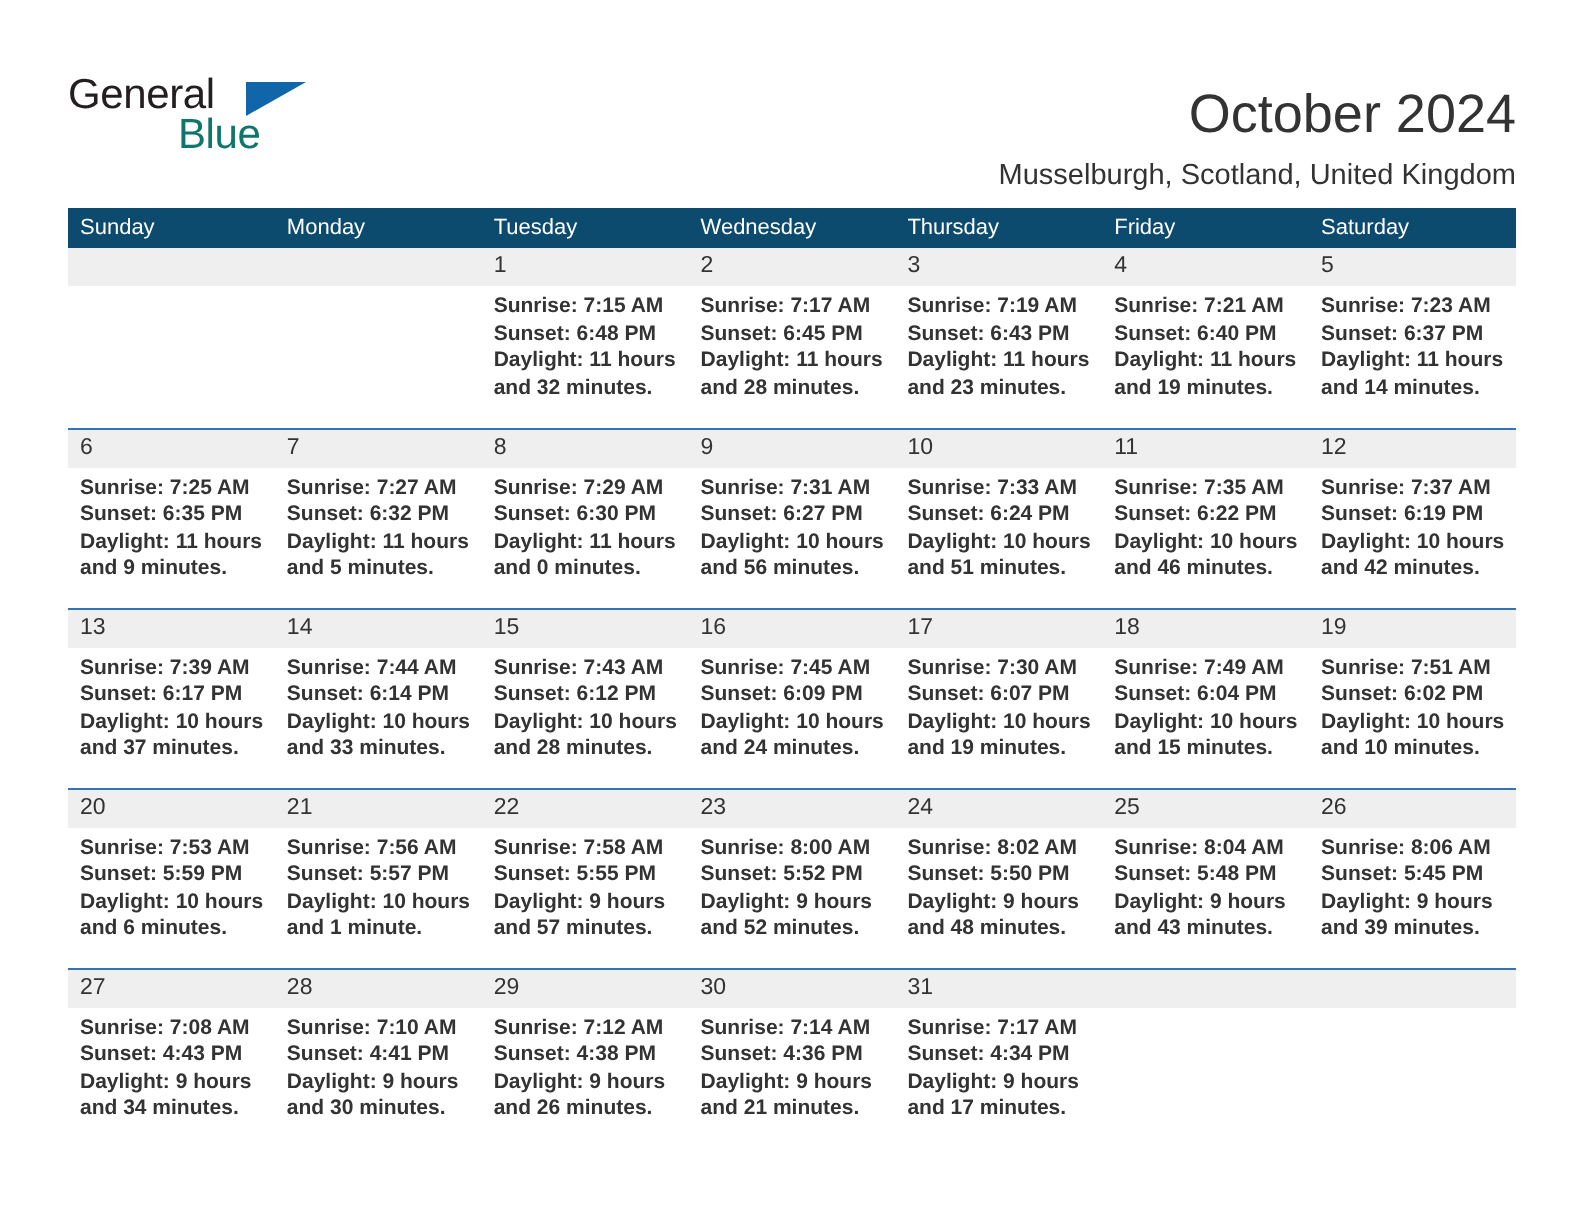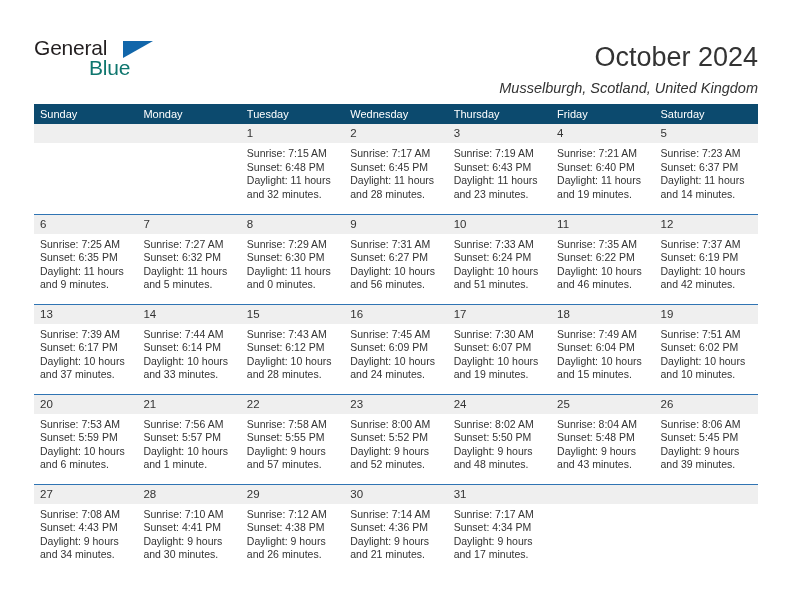--- a/index.html
+++ b/index.html
@@ -80,21 +80,20 @@
     font-weight: normal;
     white-space: nowrap;
   }
   .cal-subtitle {
     margin-top: 5px;
     font-size: 14.5px;
     line-height: 19px;
     color: #333333;
     font-weight: normal;
     white-space: nowrap;
-    font-style: italic;
   }
 
   
   .calendar {
     position: absolute;
     left: 34px;
     top: 104px;
     width: 724px;
     border-collapse: collapse;
     table-layout: fixed;
@@ -127,20 +126,21 @@
     font-size: 11.5px;
     line-height: 15px;
     padding: 2px 0 2px 6px;
     height: 19px;
   }
   .daynum.empty {
     color: transparent;
   }
   .cellbody {
     padding: 4px 6px 0 6px;
+    font-weight: bold;
   }
   .cellbody div {
     font-size: 10.5px;
     line-height: 13.6px;
     color: #333333;
     white-space: nowrap;
   }
 </style>
 </head>
 <body>

